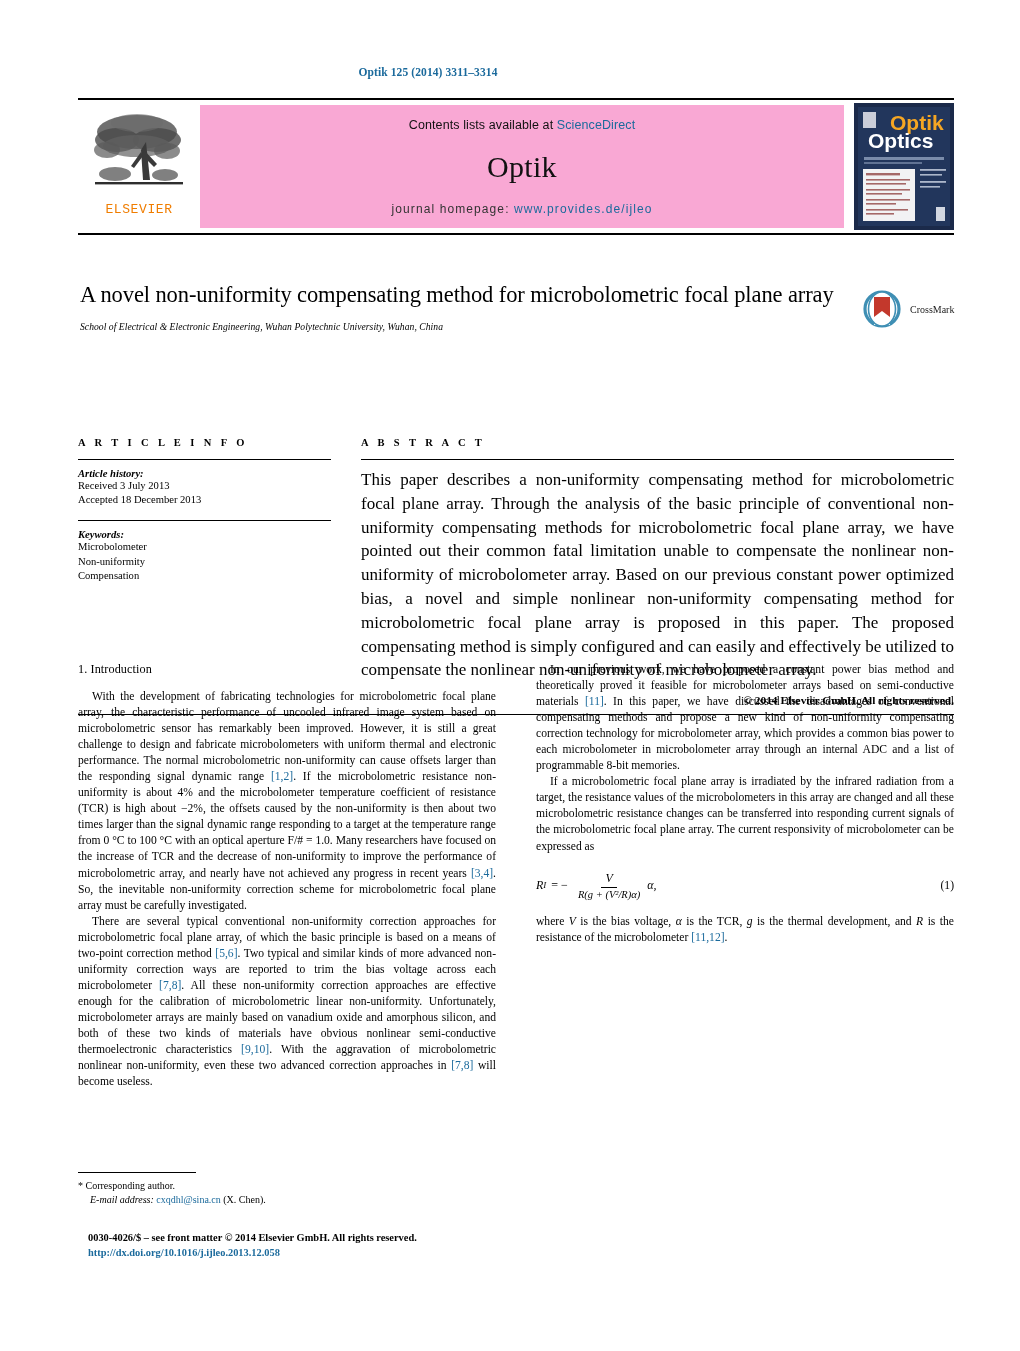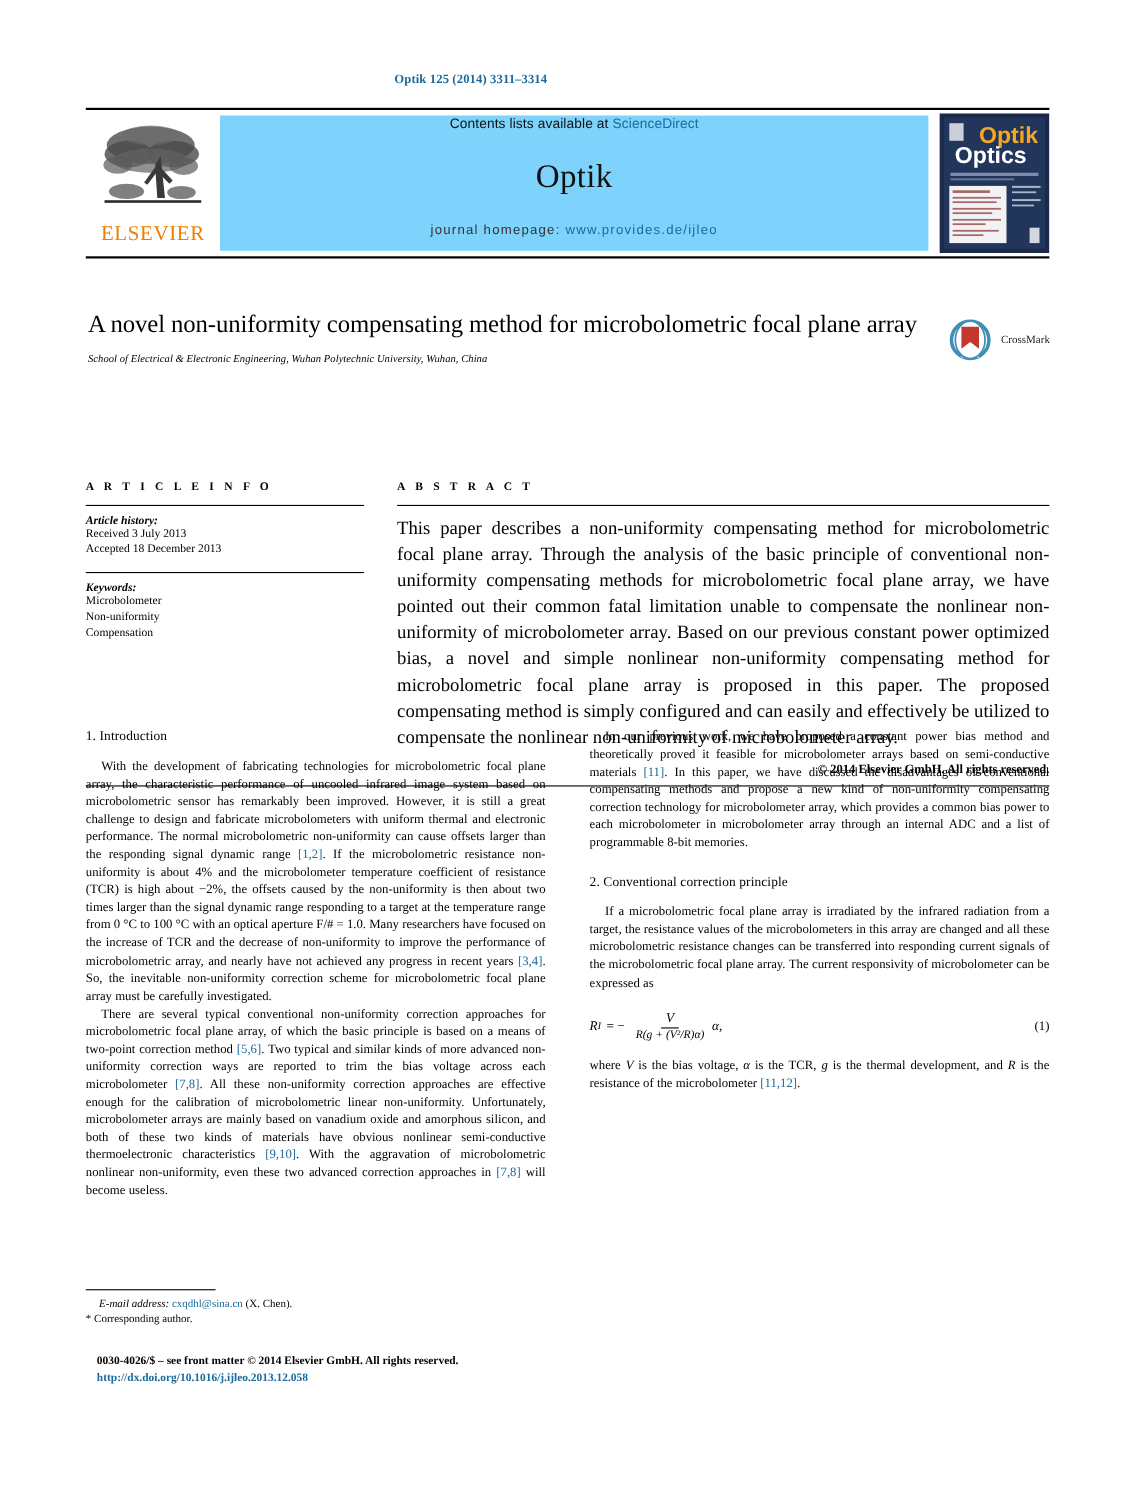--- a/index.html
+++ b/index.html
@@ -56,35 +56,35 @@
     width: 122px;
     flex: 0 0 122px;
     display: flex;
     flex-direction: column;
     align-items: center;
     justify-content: flex-start;
     padding-top: 6px;
     box-sizing: border-box;
   }
   .elsevier-word {
-    font-family: Liberation Serif, serif;
+    font-family: Liberation Mono, monospace;
     color: #f07d00;
-    font-size: 19px;
+    font-size: 13px;
     letter-spacing: 0.6px;
     line-height: 1;
     margin-top: 1px;
   }
   .masthead-center {
     flex: 1 1 auto;
-    background: #7dd3fc;
+    background: #f9a8d4;
     display: flex;
     flex-direction: column;
     justify-content: space-between;
     align-items: center;
-    padding: 0 0 12px 0;
+    padding: 13px 0 12px 0;
     box-sizing: border-box;
     margin: 5px 0 5px 0;
   }
   .contents-line {
     font-size: 12.5px;
     font-family: "Liberation Sans", sans-serif;
     color: #111;
     letter-spacing: 0.1px;
   }
   .contents-line .sd { color: #1b6a9c; }
@@ -404,21 +404,20 @@
       <p class="para"><span>With the development of fabricating technologies for microbolometric focal plane array, the characteristic performance of uncooled infrared image system based on microbolometric sensor has remarkably been improved. However, it is still a great challenge to design and fabricate microbolometers with uniform thermal and electronic performance. The normal microbolometric non-uniformity can cause offsets larger than the responding signal dynamic range </span><span class="ref">[1,2]</span><span>. If the microbolometric resistance non-uniformity is about 4% and the microbolometer temperature coefficient of resistance (TCR) is high about −2%, the offsets caused by the non-uniformity is then about two times larger than the signal dynamic range responding to a target at the temperature range from 0 °C to 100 °C with an optical aperture F/# = 1.0. Many researchers have focused on the increase of TCR and the decrease of non-uniformity to improve the performance of microbolometric array, and nearly have not achieved any progress in recent years </span><span class="ref">[3,4]</span><span>. So, the inevitable non-uniformity correction scheme for microbolometric focal plane array must be carefully investigated.</span></p>
       <p class="para"><span>There are several typical conventional non-uniformity correction approaches for microbolometric focal plane array, of which the basic principle is based on a means of two-point correction method </span><span class="ref">[5,6]</span><span>. Two typical and similar kinds of more advanced non-uniformity correction ways are reported to trim the bias voltage across each microbolometer </span><span class="ref">[7,8]</span><span>. All these non-uniformity correction approaches are effective enough for the calibration of microbolometric linear non-uniformity. Unfortunately, microbolometer arrays are mainly based on vanadium oxide and amorphous silicon, and both of these two kinds of materials have obvious nonlinear semi-conductive thermoelectronic characteristics </span><span class="ref">[9,10]</span><span>. With the aggravation of microbolometric nonlinear non-uniformity, even these two advanced correction approaches in </span><span class="ref">[7,8]</span><span> will become useless.</span></p>
     </div>
 
     <div class="bgap"></div>
 
     <div class="bcol">
       <p class="para noindent" style="visibility:hidden;height:0;overflow:hidden;margin:0"></p>
 
       <p class="para"><span>In our previous work, we have proposed a constant power bias method and theoretically proved it feasible for microbolometer arrays based on semi-conductive materials </span><span class="ref">[11]</span><span>. In this paper, we have discussed the disadvantages of conventional compensating methods and propose a new kind of non-uniformity compensating correction technology for microbolometer array, which provides a common bias power to each microbolometer in microbolometer array through an internal ADC and a list of programmable 8-bit memories.</span></p>
-      <h2 class="section spaced">2.  Conventional correction principle</h2>
       <p class="para">If a microbolometric focal plane array is irradiated by the infrared radiation from a target, the resistance values of the microbolometers in this array are changed and all these microbolometric resistance changes can be transferred into responding current signals of the microbolometric focal plane array. The current responsivity of microbolometer can be expressed as</p>
 
       <div class="equation-row">
         <div class="eq-body">
           <span class="it">R</span>
             <sub style="font-style:italic;font-size:9px">I</sub>
           <span style="margin:0 5px">= −</span>
           <span class="frac">
             <span class="num it">V</span>
             <span class="den it" style="font-size:10.5px">R(g + (V²/R)α)</span>
@@ -428,22 +427,22 @@
         <div class="eq-num">(1)</div>
       </div>
 
       <p class="para noindent"><span>where </span><span class="it">V</span><span> is the bias voltage, </span><span class="it">α</span><span> is the TCR, </span><span class="it">g</span><span> is the thermal development, and </span><span class="it">R</span><span> is the resistance of the microbolometer </span><span class="ref">[11,12]</span><span>.</span></p>
     </div>
 
   </div>
 
   <div class="footnote">
     <div class="foot-rule"></div>
+    <div class="foot-line">*  Corresponding author.</div>
     <div class="foot-line" style="padding-left:12px"><span class="em">E-mail address:</span> <span class="link">cxqdhl@sina.cn</span> <span>(X. Chen).</span></div>
-    <div class="foot-line">*  Corresponding author.</div>
   </div>
 
   <div class="frontmatter">
     <div>0030-4026/$ – see front matter © 2014 Elsevier GmbH. All rights reserved.</div>
     <div class="doi">http://dx.doi.org/10.1016/j.ijleo.2013.12.058</div>
   </div>
 
 </div>
 
 </body></html>

